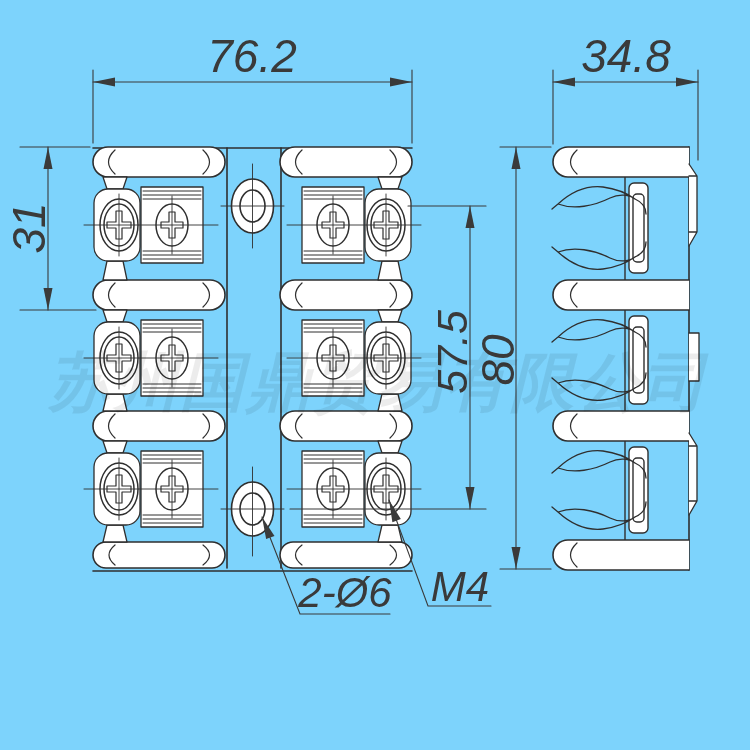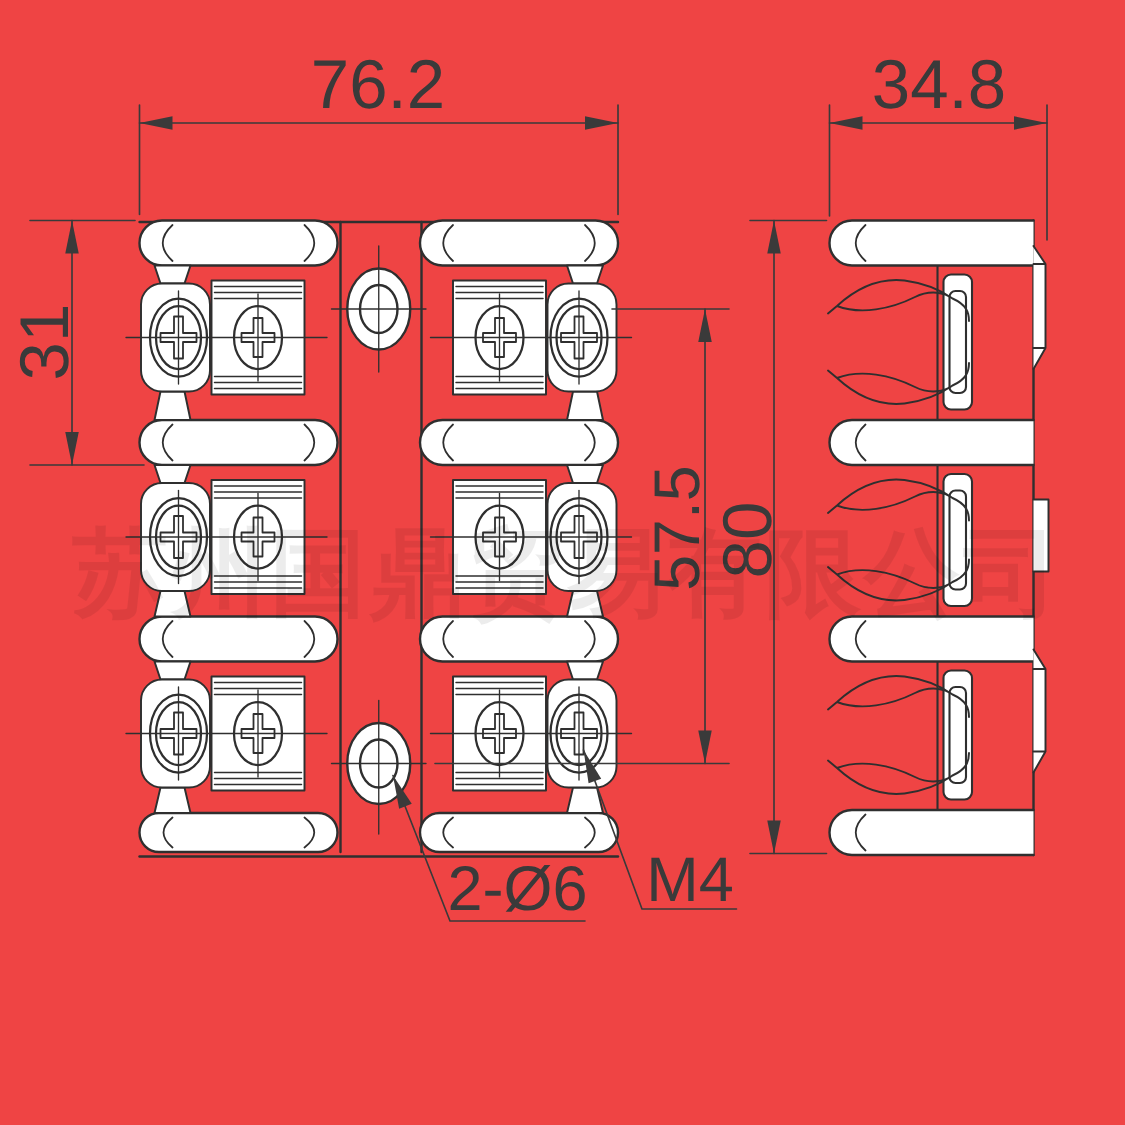--- a/index.html
+++ b/index.html
@@ -1,17 +1,17 @@
 <!DOCTYPE html>
 <html><head>
 <meta charset="utf-8">
 <style>
   html,body{margin:0;padding:0;background:#ffffff;}
   body{width:750px;height:750px;overflow:hidden;font-family:"Liberation Sans",sans-serif;}
-  #stage{position:relative;width:750px;height:750px;background:#ef4444;}
+  #stage{position:relative;width:750px;height:750px;background:#7dd3fc;font-style:italic;}
   svg{position:absolute;left:0;top:0;}
   .dimtxt{fill:#3a3a3a;font-family:"Liberation Sans",sans-serif;font-weight:400;}
   .wm{fill:#000000;fill-opacity:0.075;font-weight:700;letter-spacing:2px;}
 </style>
 </head>
 <body>
 
 <div id="stage">
 <svg width="750" height="750" viewBox="0 0 750 750">
 

